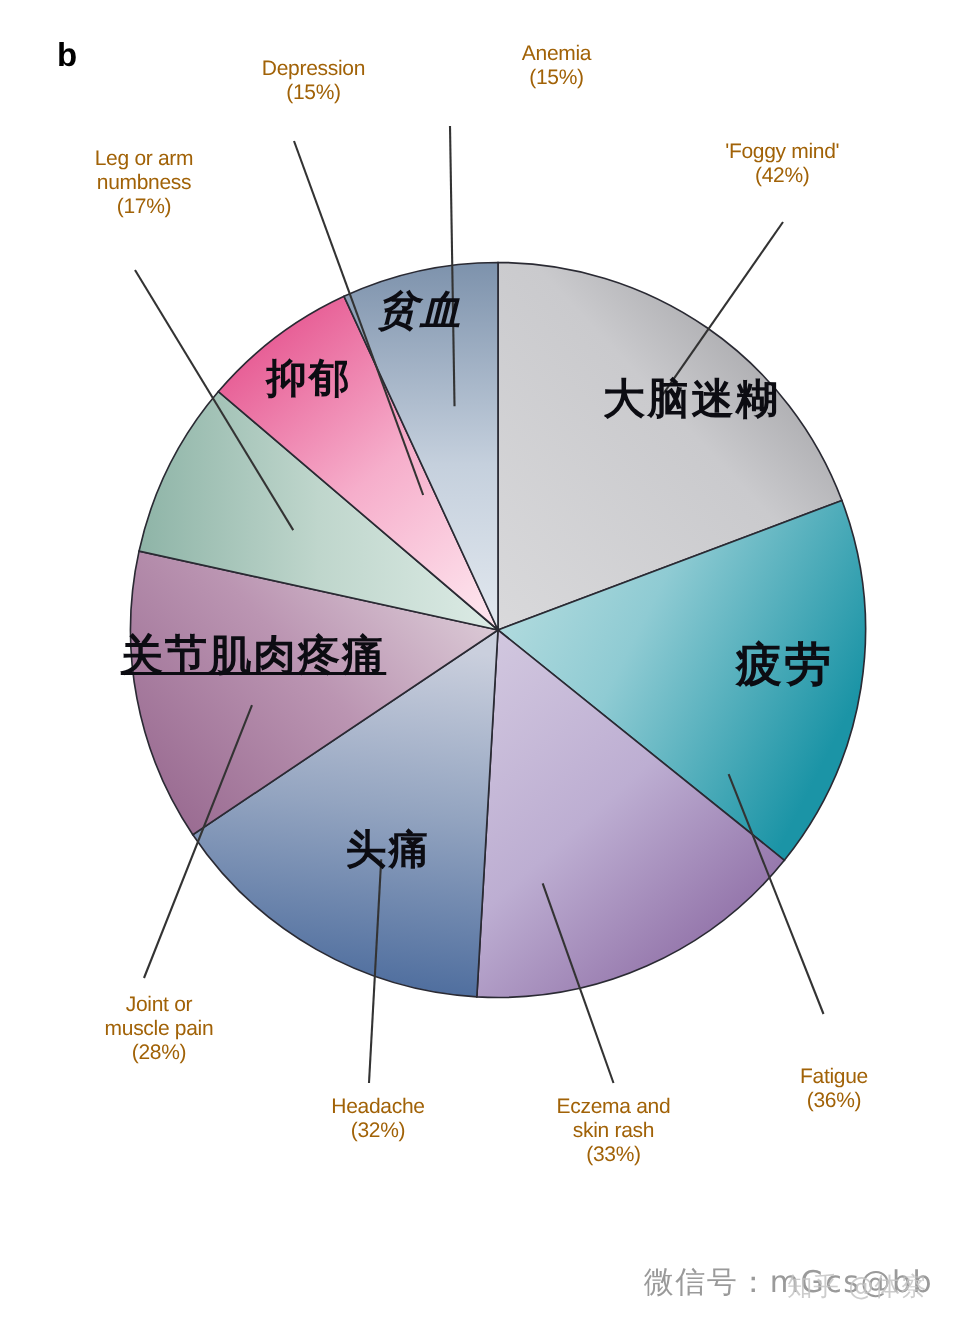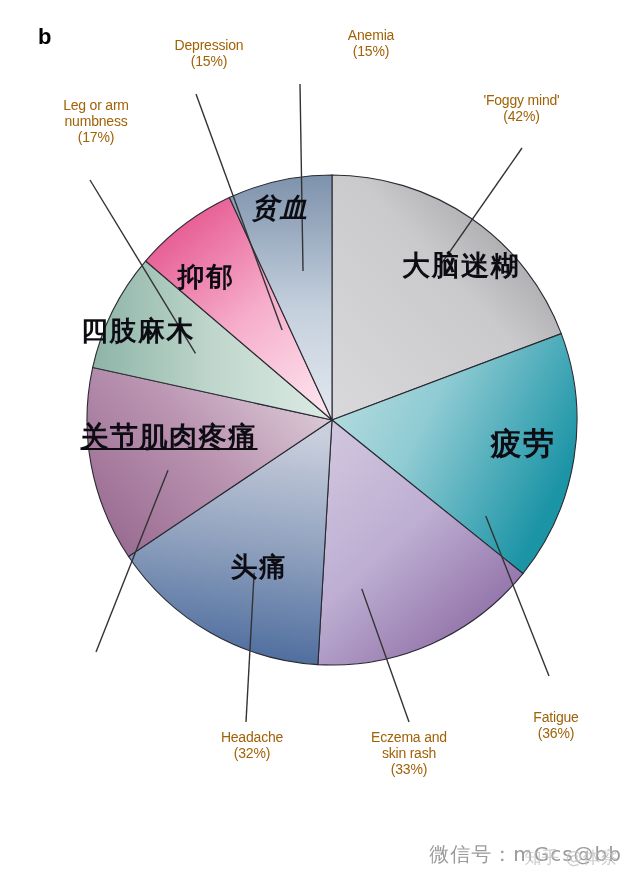--- a/index.html
+++ b/index.html
@@ -156,38 +156,40 @@
   <div class="ext-label" id="lbl-anemia" style="left:306px; top:28px; width:130px;">Anemia
 (15%)</div>
 
   <div class="ext-label" id="lbl-foggy" style="left:434px; top:93px; width:175px;">'Foggy mind'
 (42%)</div>
 
   <div class="ext-label" id="lbl-numbness" style="left:20px; top:98px; width:152px;">Leg or arm
 numbness
 (17%)</div>
 
+  <div class="ext-label" id="lbl-joint" style="left:26px; top:662px; width:160px;">Joint or
+muscle pain
+(28%)</div>
 
   <div class="ext-label" id="lbl-headache" style="left:178px; top:730px; width:148px;">Headache
 (32%)</div>
 
   <div class="ext-label" id="lbl-eczema" style="left:330px; top:730px; width:158px;">Eczema and
 skin rash
 (33%)</div>
 
   <div class="ext-label" id="lbl-fatigue" style="left:494px; top:710px; width:124px;">Fatigue
 (36%)</div>
 
   <div class="cn-label" style="left:225px; top:192px; width:110px; font-size:27px;font-style:italic;">贫血</div>
 
   <div class="cn-label" style="left:373px; top:249px; width:176px; font-size:28px;">大脑迷糊</div>
 
-  <div class="cn-label" style="left:151px; top:237px; width:110px; font-size:27px;margin-top:24px;">抑郁</div>
+  <div class="cn-label" style="left:151px; top:237px; width:110px; font-size:27px;">抑郁</div>
 
-  <div class="cn-label" style="left:58px; top:315px; width:160px; font-size:27px;">四肢麻木</div>
 
   <div class="cn-label" style="left:55px; top:420px; width:228px; font-size:28px;text-decoration:underline;">关节肌肉疼痛</div>
 
   <div class="cn-label" style="left:204px; top:551px; width:110px; font-size:27px;">头痛</div>
 
 
   <div class="cn-label" style="left:468px; top:425px; width:110px; font-size:31px;">疲劳</div>
 
   <div id="watermark">微信号：mGcs@bb</div>
   <div id="watermark-overlay">知乎 @体察</div>

